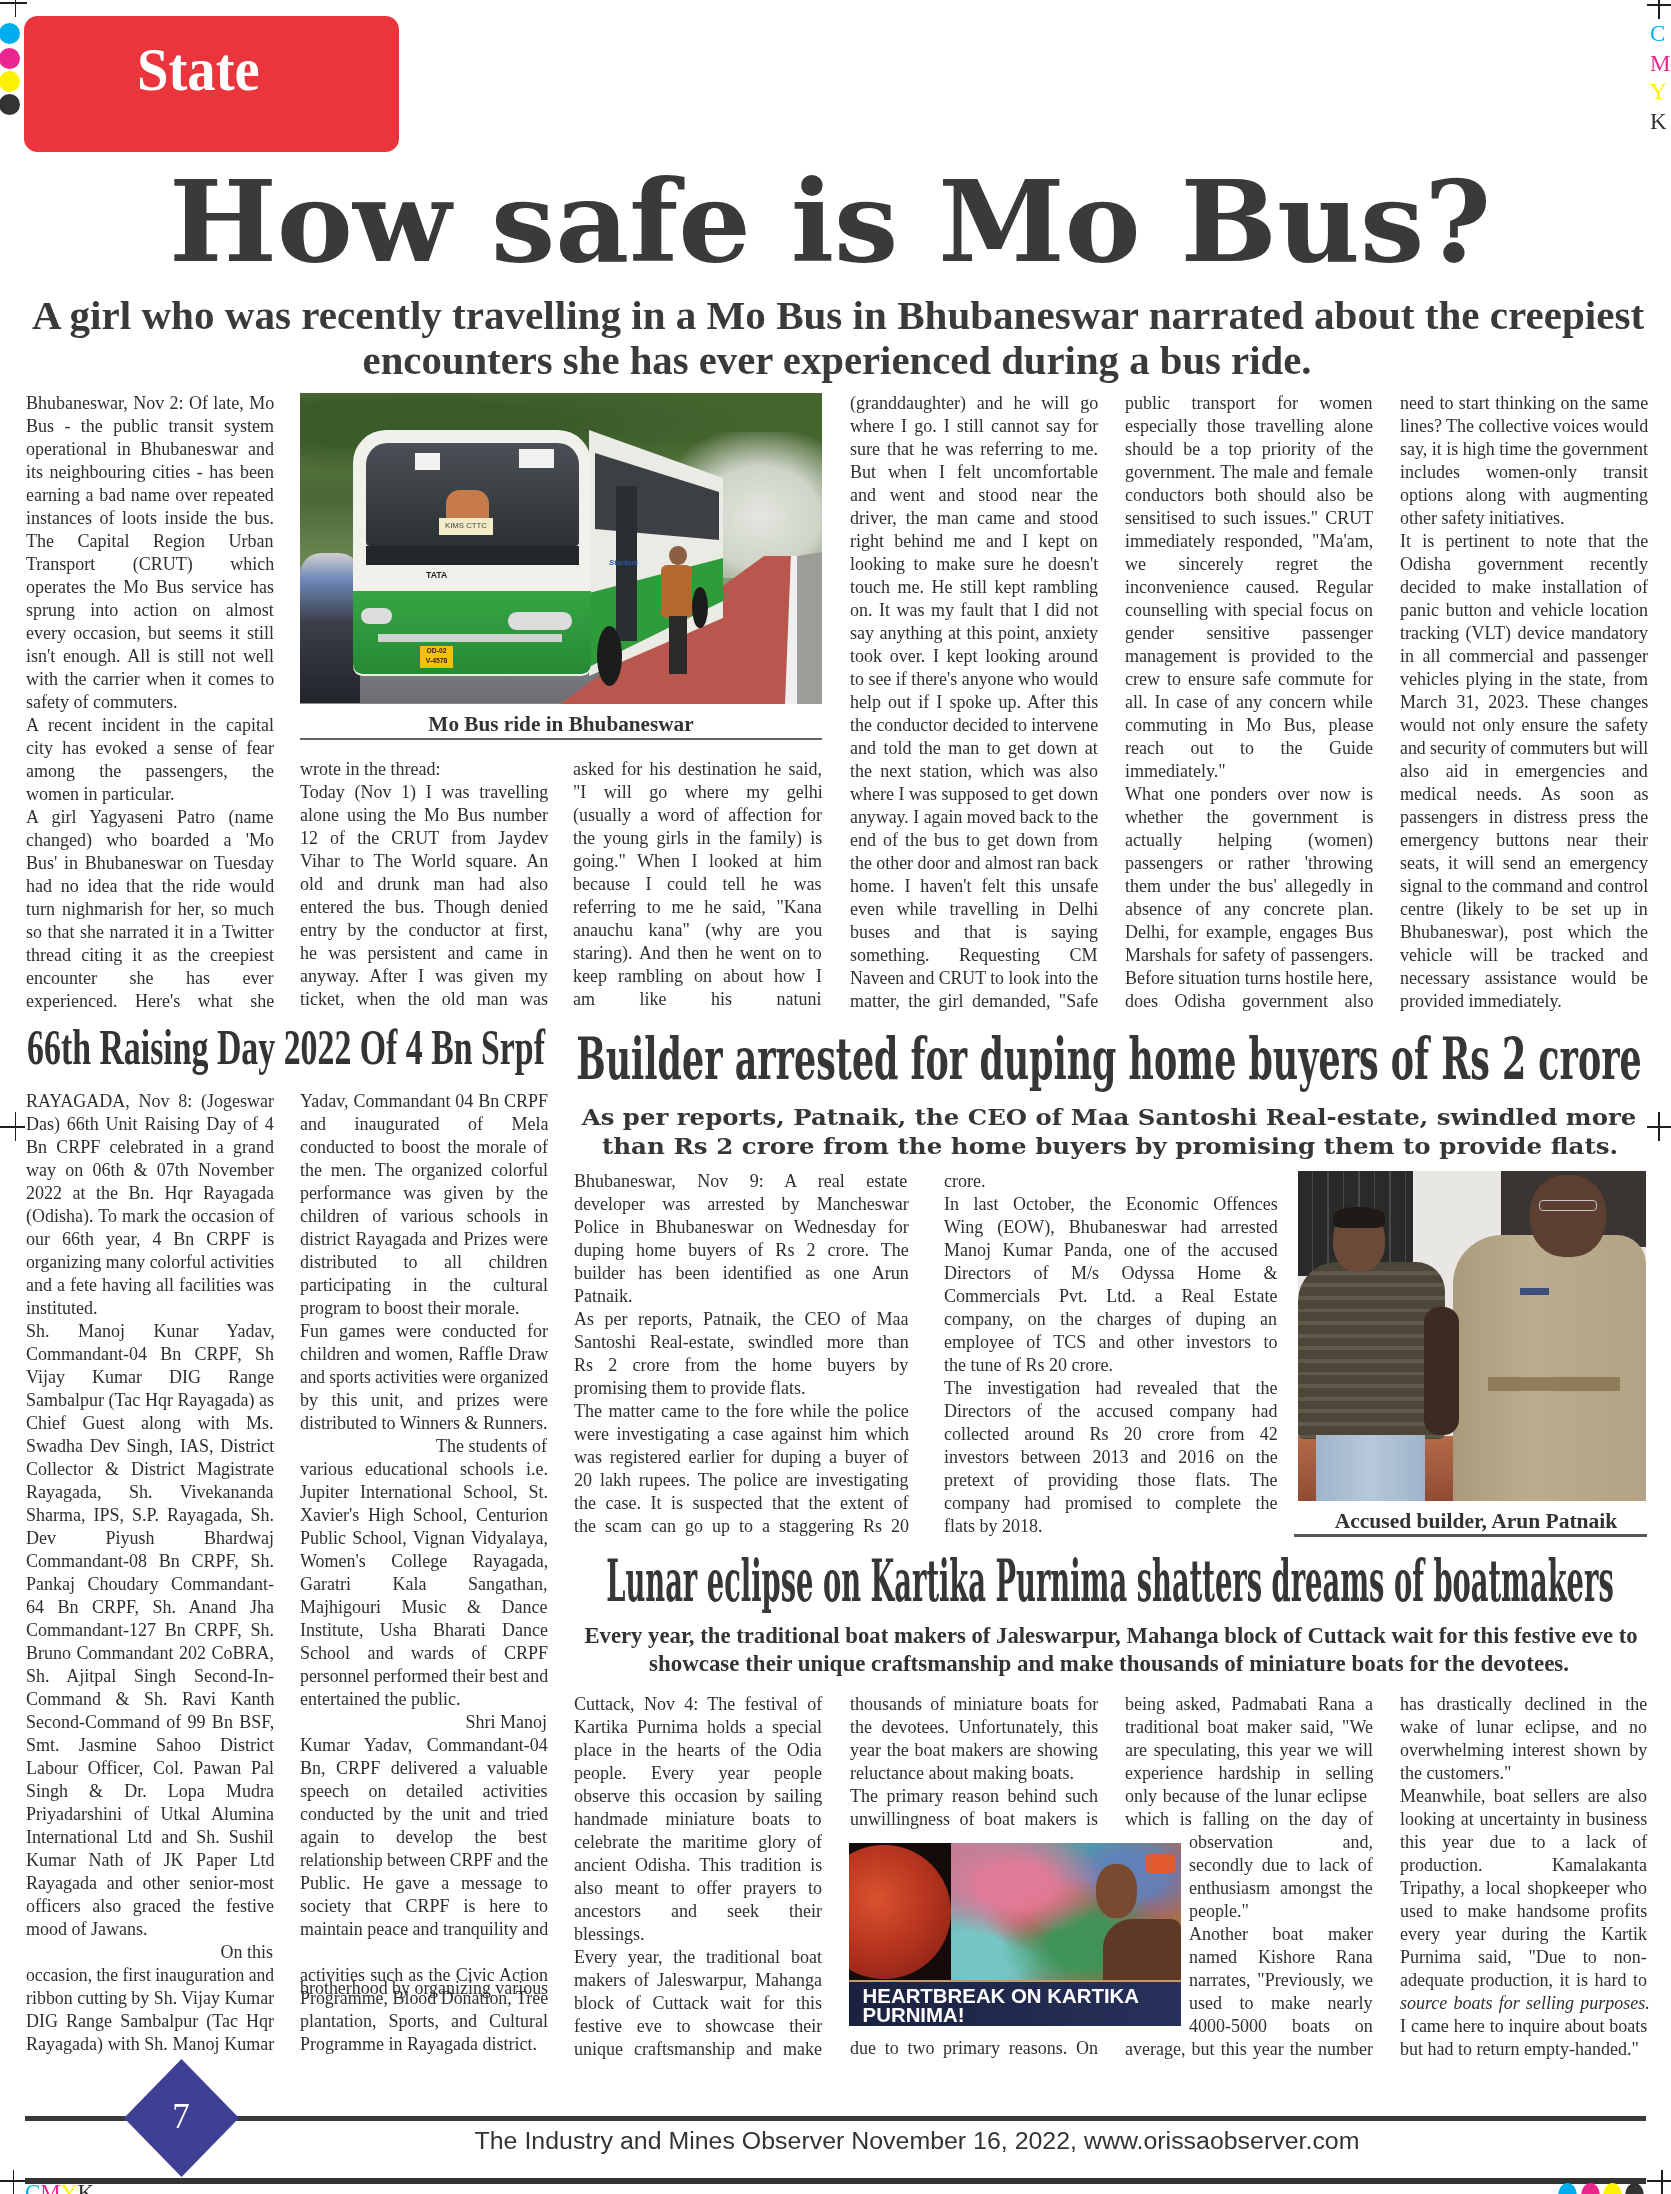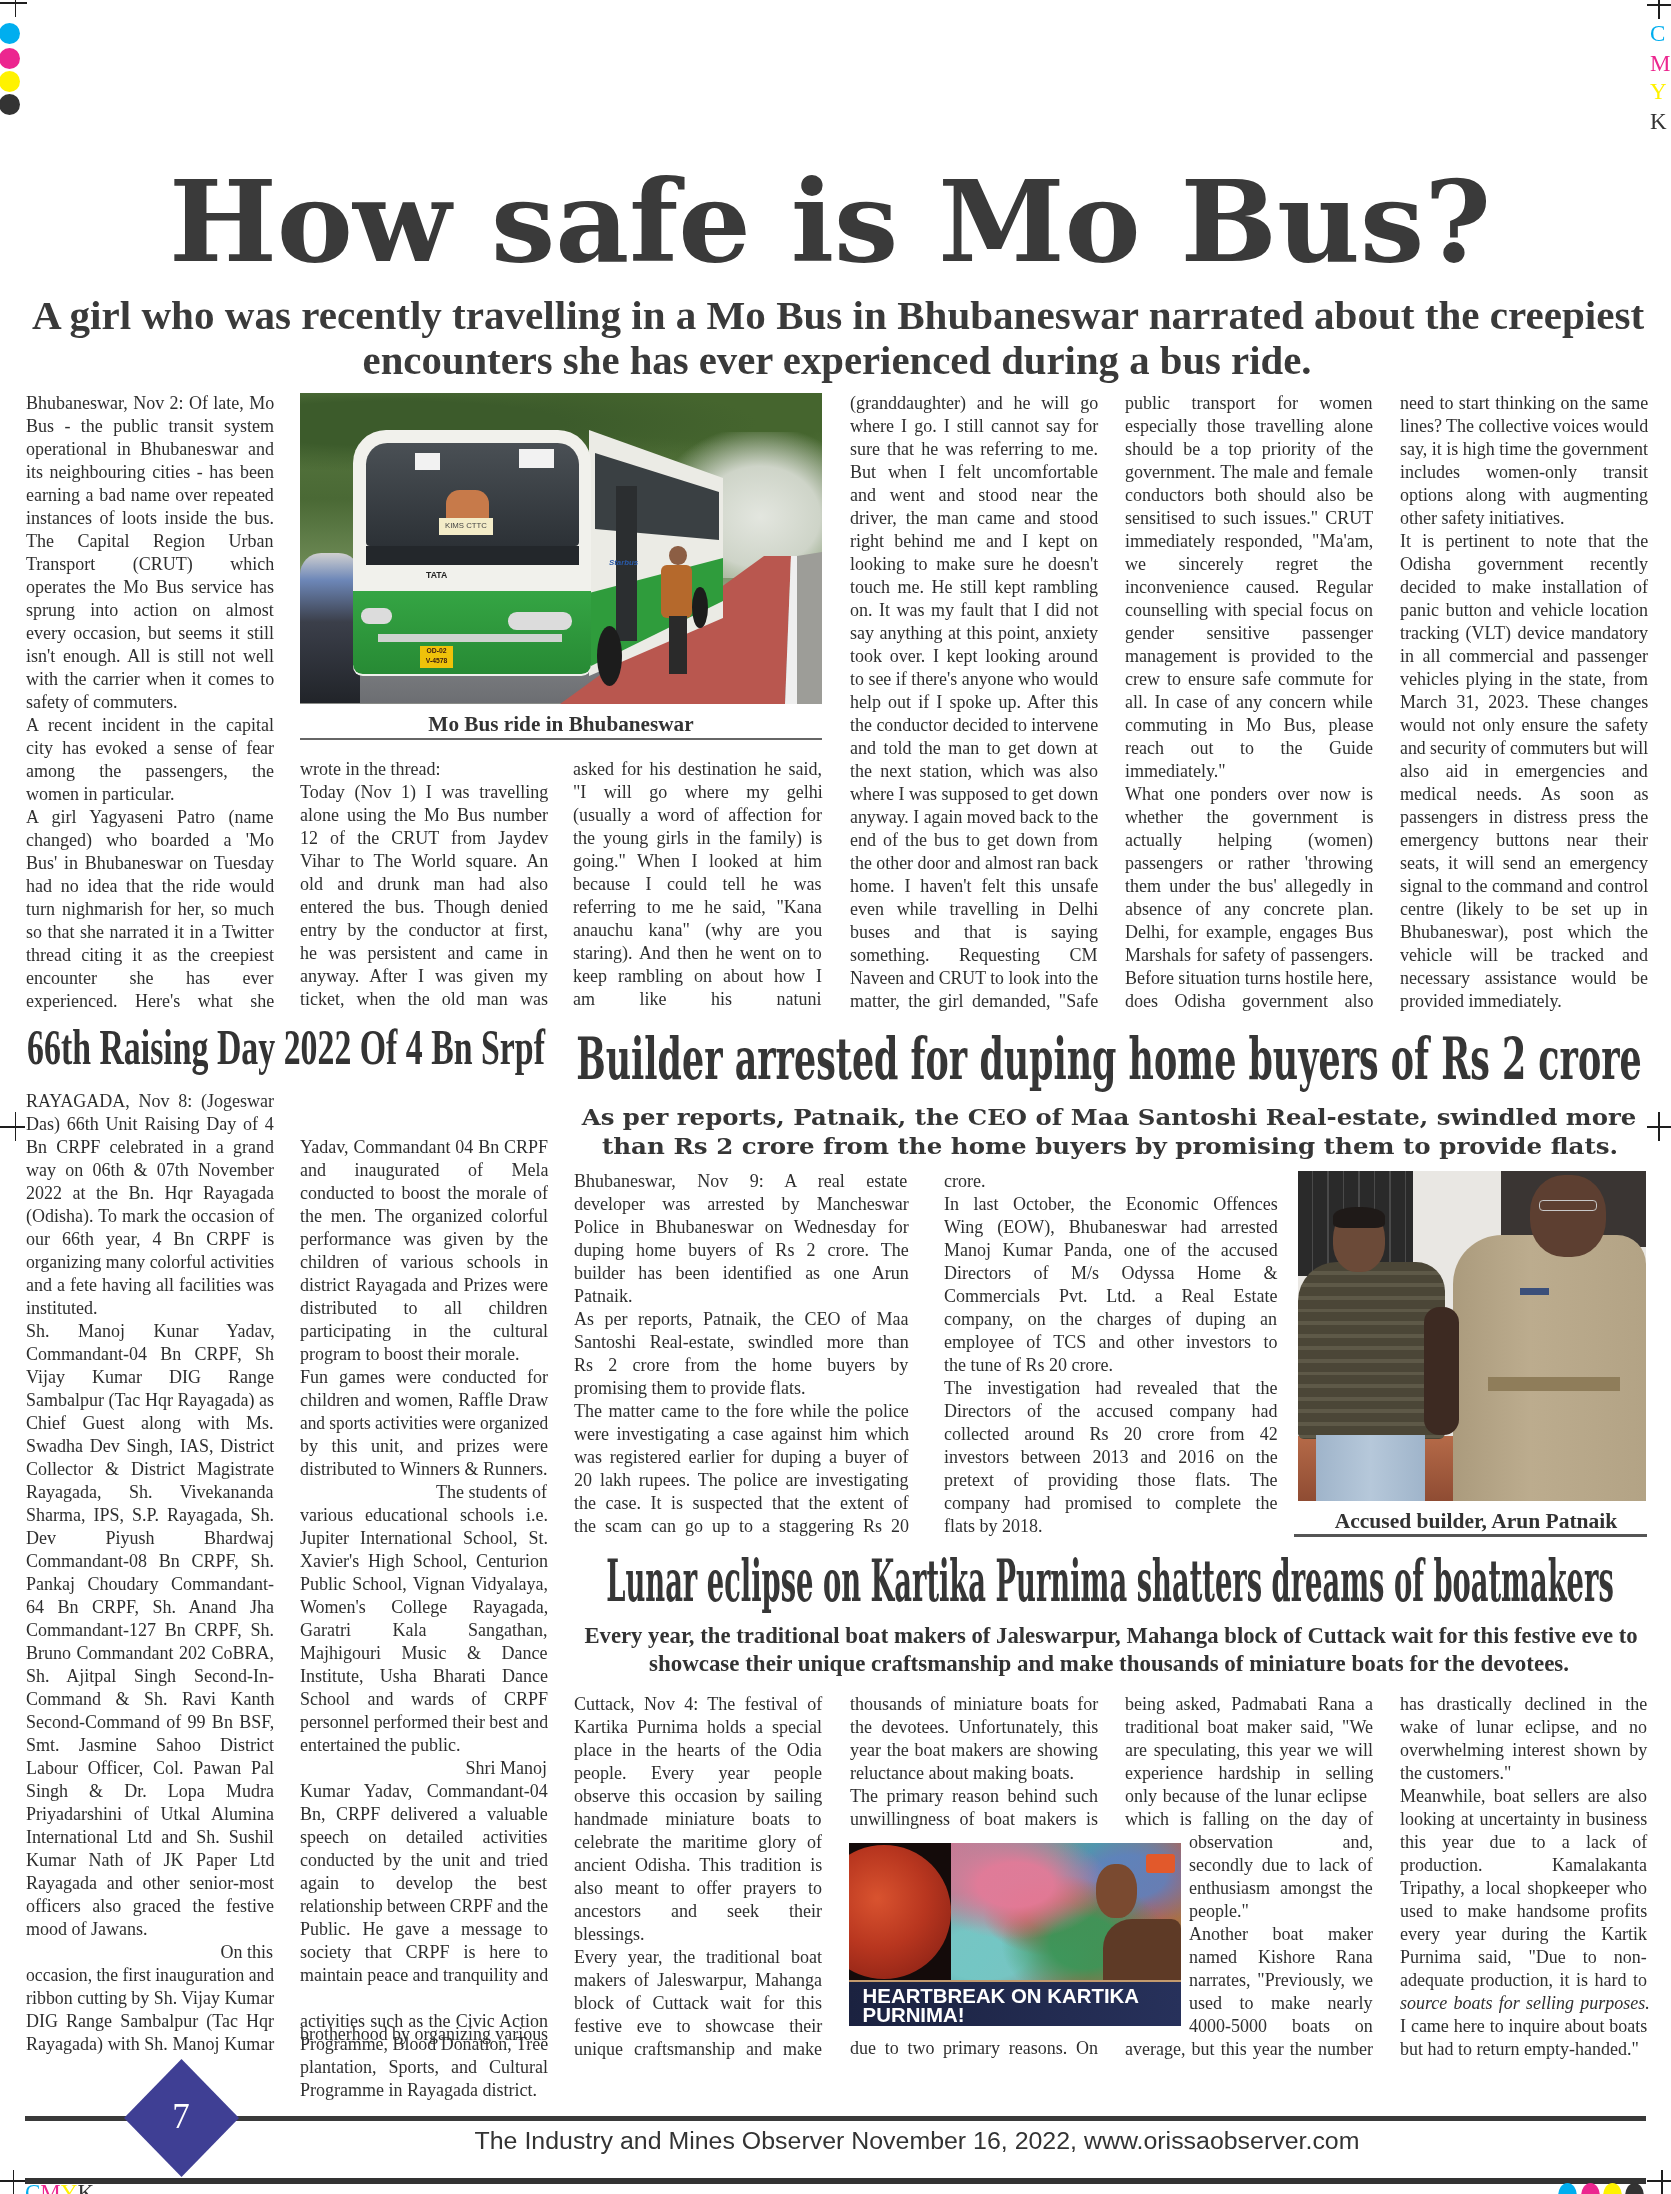--- a/index.html
+++ b/index.html
@@ -61,20 +61,23 @@
     <div class="dot" style="left:-1px;top:48px;background:var(--magenta);"></div>
     <div class="dot" style="left:-1px;top:71px;background:var(--yellow);"></div>
     <div class="dot" style="left:-1px;top:94px;background:var(--key);"></div>
 
     <div class="reg-letter" style="top:22px;color:var(--cyan);">C</div>
     <div class="reg-letter" style="top:52px;color:var(--magenta);">M</div>
     <div class="reg-letter" style="top:80px;color:var(--yellow);">Y</div>
     <div class="reg-letter" style="top:110px;color:var(--key);">K</div>
   </div>
 
+  <div class="a" id="section-box">
+    <div class="fit l" id="section-label" style="transform: scaleX(0.913669);">State</div>
+  </div>
 
   <div class="layer">
     <div class="fit c hl-main" style="left: 830px; top: 165px; transform: translateX(-50%) scaleX(1.01042);">How safe is Mo Bus?</div>
     <div class="fit c sub-main" style="left: 838px; top: 295px; transform: translateX(-50%) scaleX(1.00182);">A girl who was recently travelling in a Mo Bus in Bhubaneswar narrated about the creepiest</div>
     <div class="fit c sub-main" style="left: 837px; top: 340px; transform: translateX(-50%) scaleX(0.993865);">encounters she has ever experienced during a bus ride.</div>
 
     <div class="photo" style="left:300px;top:393px;width:522px;height:311px;background:linear-gradient(180deg,#5d7d43 0%,#4a6935 34%,#6b8853 54%,#a3aa98 67%,#8a8c88 73%);">
       <div class="p" style="left:0;top:0;width:522px;height:87px;background:radial-gradient(ellipse at 18% 35%,#3c5b2b 0,#3c5b2b 28%,rgba(60,91,43,0) 60%),radial-gradient(ellipse at 78% 22%,#45652e 0,#45652e 28%,rgba(69,101,46,0) 62%);"></div>
       <div class="p" style="left:359px;top:39px;width:163px;height:146px;background:radial-gradient(ellipse at 62% 58%,#e3e6df 0%,#ced4c8 42%,rgba(150,165,130,0) 76%);"></div>
       <div class="p" style="left:0;top:219px;width:522px;height:91px;background:linear-gradient(180deg,#8e9092,#6c6e72);"></div>
@@ -295,21 +298,21 @@
         <div class="ln" data-mode="justify"><span style="word-spacing: 8px;">Kumar Nath of JK Paper Ltd</span></div>
         <div class="ln" data-mode="justify"><span style="word-spacing: 5.3px;">Rayagada and other senior-most</span></div>
         <div class="ln" data-mode="justify"><span style="word-spacing: 7.1px;">officers also graced the festive</span></div>
         <div class="ln" data-mode="left"><span>mood of Jawans.</span></div>
         <div class="ln" data-mode="right"><span>On this</span></div>
         <div class="ln" data-mode="justify"><span style="transform: scaleX(0.979004);">occasion, the first inauguration and</span></div>
         <div class="ln" data-mode="justify"><span style="transform: scaleX(0.994152);">ribbon cutting by Sh. Vijay Kumar</span></div>
         <div class="ln" data-mode="justify"><span style="word-spacing: 3.6px;">DIG Range Sambalpur (Tac Hqr</span></div>
         <div class="ln" data-mode="justify"><span style="word-spacing: 0.2px;">Rayagada) with Sh. Manoj Kumar</span></div>
       </div>
-    <div class="col" style="left:300px;top:1136px;width:247px;">
+    <div class="col" style="left:300px;top:1090px;width:247px;">
         <div class="ln" data-mode="justify"><span style="word-spacing: 0.4px;">Yadav, Commandant 04 Bn CRPF</span></div>
         <div class="ln" data-mode="justify"><span style="word-spacing: 24px;">and inaugurated of Mela</span></div>
         <div class="ln" data-mode="justify"><span style="word-spacing: 2.3px;">conducted to boost the morale of</span></div>
         <div class="ln" data-mode="justify"><span style="word-spacing: 4.3px;">the men. The organized colorful</span></div>
         <div class="ln" data-mode="justify"><span style="word-spacing: 7.8px;">performance was given by the</span></div>
         <div class="ln" data-mode="justify"><span style="word-spacing: 8.8px;">children of various schools in</span></div>
         <div class="ln" data-mode="justify"><span style="word-spacing: 1px;">district Rayagada and Prizes were</span></div>
         <div class="ln" data-mode="justify"><span style="word-spacing: 22px;">distributed to all children</span></div>
         <div class="ln" data-mode="justify"><span style="word-spacing: 17.5px;">participating in the cultural</span></div>
         <div class="ln" data-mode="left"><span>program to boost their morale.</span></div>

